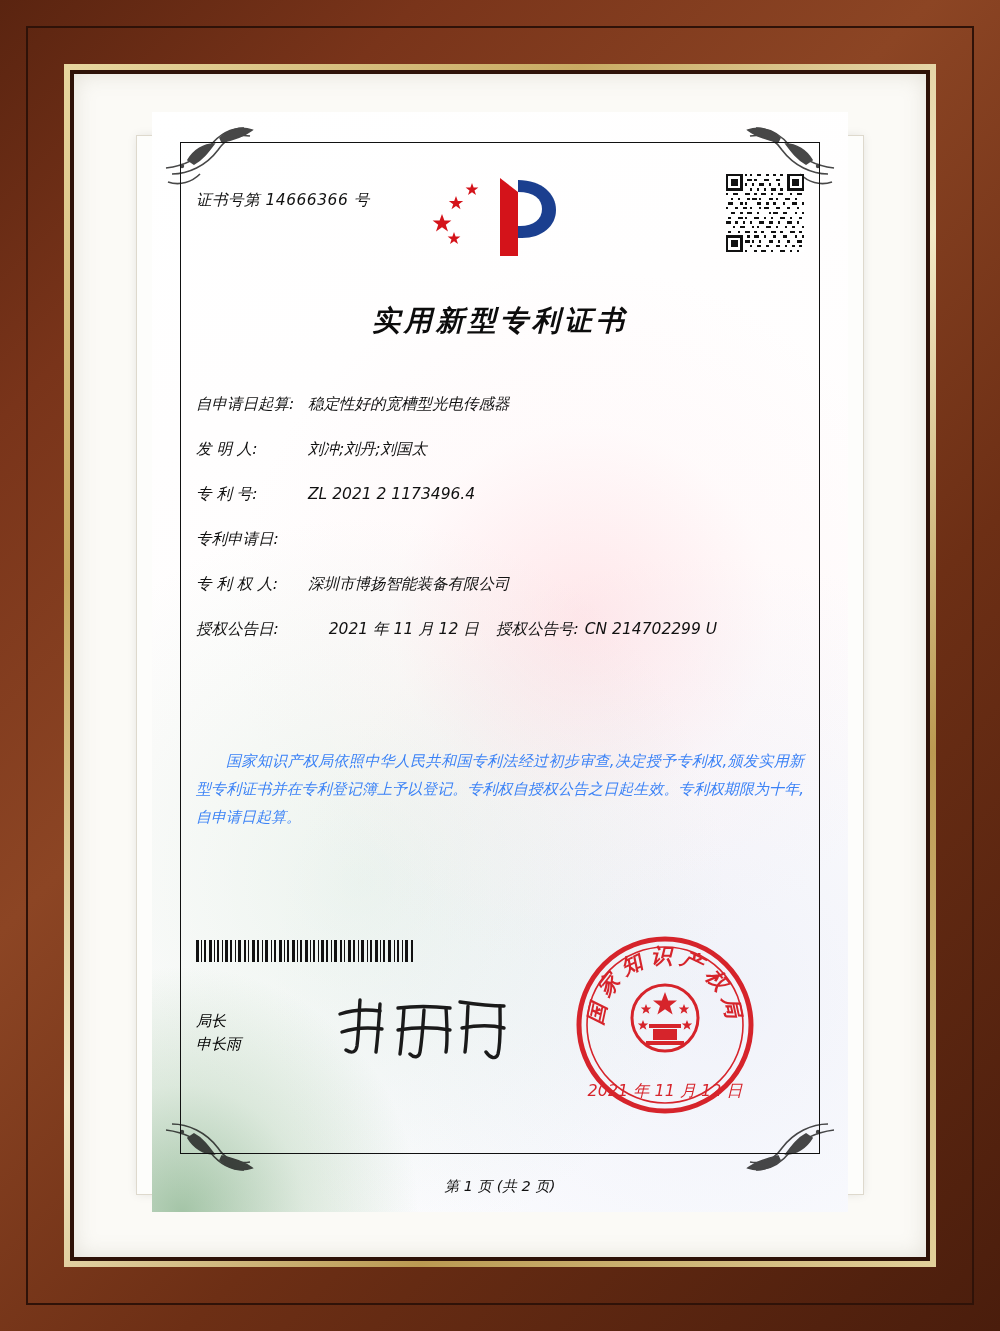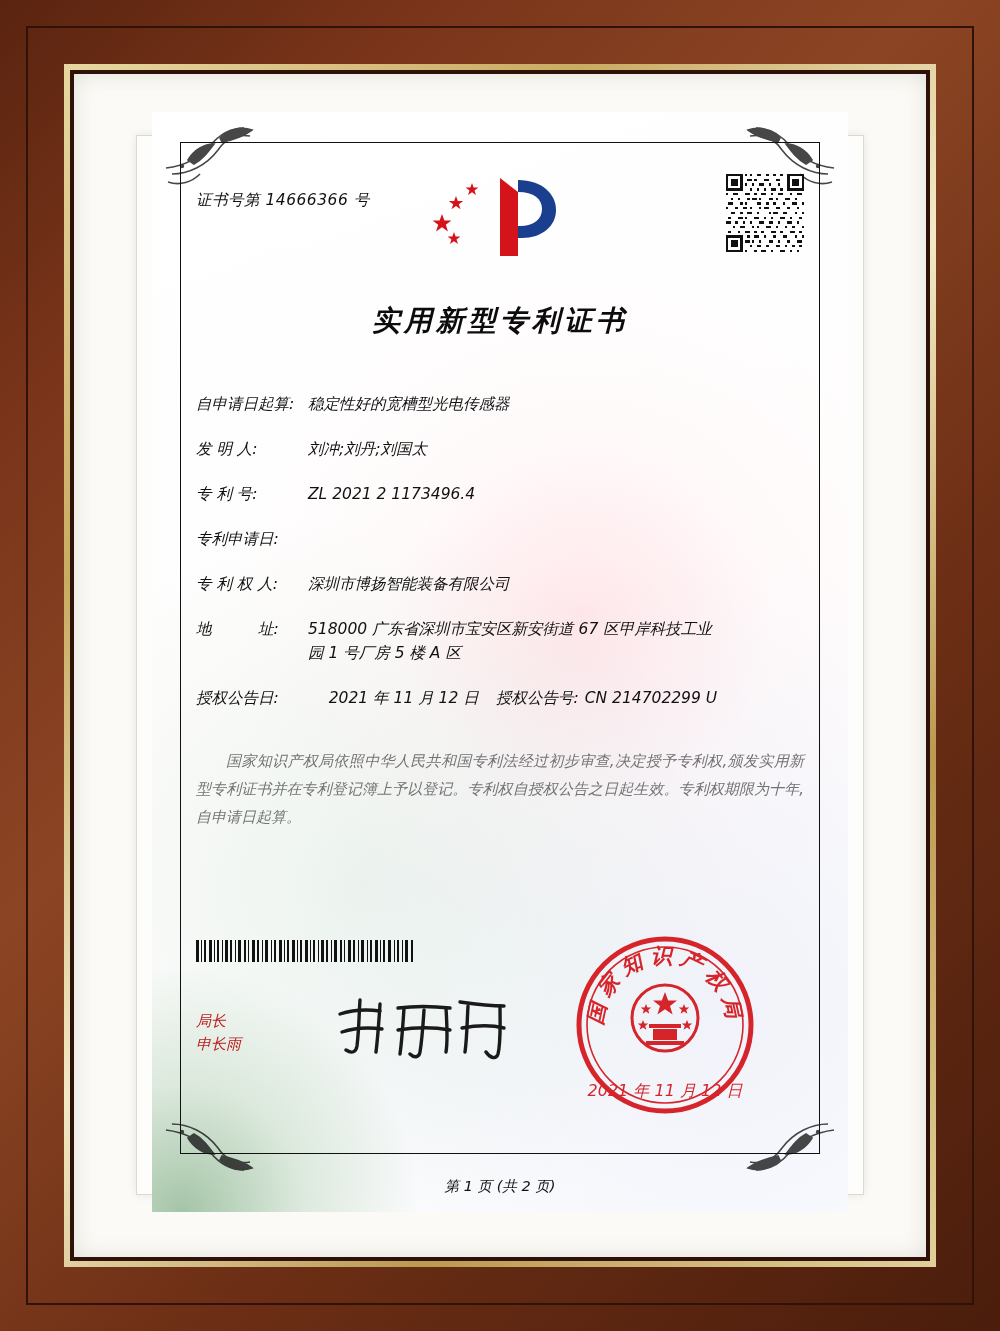--- a/index.html
+++ b/index.html
@@ -109,32 +109,32 @@
   .val{flex:1;}
   .val .cont{display:block;}
   .row-two{display:flex;align-items:flex-start;margin-bottom:10px;}
   .row-two .grp{display:flex;}
   .row-two .grp:first-child{width:300px;flex:0 0 300px;gap:44px;}
   .row-two .lbl2{white-space:nowrap;margin-right:6px;}
 
   
   .body-text{
     position:absolute;left:44px;right:44px;top:636px;
-    font-size:15px;color:#737373;line-height:1.85;text-align:justify;
+    font-size:15px;color:#3b82f6;line-height:1.85;text-align:justify;
   }
   .body-text p{margin:0 0 2px 0;text-indent:30px;}
 
   
   .barcode{
     position:absolute;left:44px;top:828px;width:220px;height:22px;
   }
 
   
   .sig-label{
-    position:absolute;left:44px;top:898px;font-size:15px;color:#b91c1c;line-height:1.5;
+    position:absolute;left:44px;top:898px;font-size:15px;color:#000000;line-height:1.5;
   }
   .sig-hand{
     position:absolute;left:176px;top:880px;width:190px;height:70px;
   }
 
   
   .seal{
     position:absolute;left:418px;top:818px;width:190px;height:190px;
   }
 
@@ -381,27 +381,20 @@
         <span class="lbl">专 利 号:</span>
         <span class="val">ZL 2021 2 1173496.4</span>
       </div>
       <div class="row">
         <span class="lbl">专利申请日:</span>
       </div>
       <div class="row">
         <span class="lbl">专 利 权 人:</span>
         <span class="val">深圳市博扬智能装备有限公司</span>
       </div>
-      <div class="row">
-        <span class="lbl">地　　　址:</span>
-        <span class="val">
-          <span class="cont">518000 广东省深圳市宝安区新安街道 67 区甲岸科技工业</span>
-          <span class="cont">园 1 号厂房 5 楼 A 区</span>
-        </span>
-      </div>
       <div class="row-two">
         <span class="grp">
           <span class="lbl2">授权公告日:</span>
           <span>2021 年 11 月 12 日</span>
         </span>
         <span class="grp">
           <span class="lbl2">授权公告号:</span>
           <span>CN 214702299 U</span>
         </span>
       </div>

